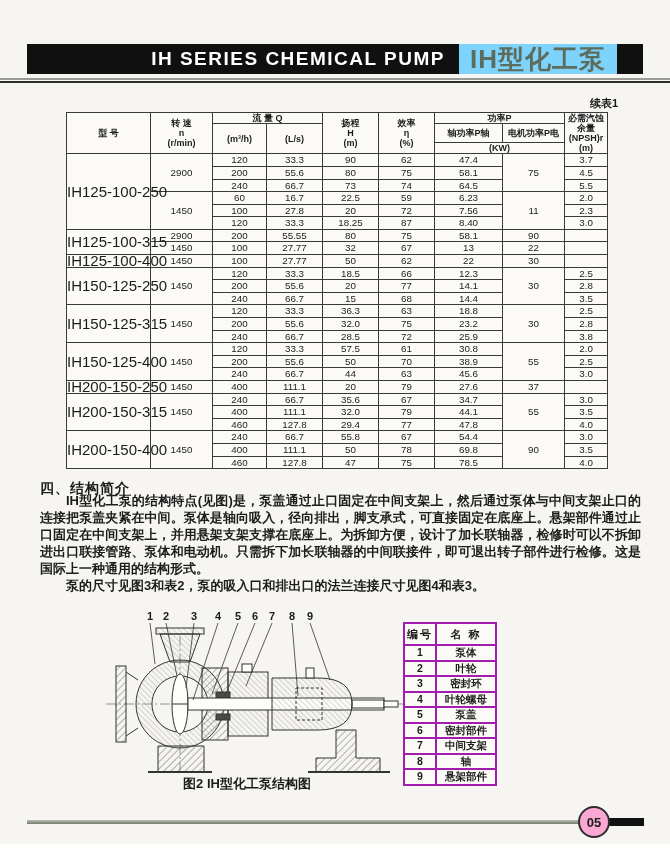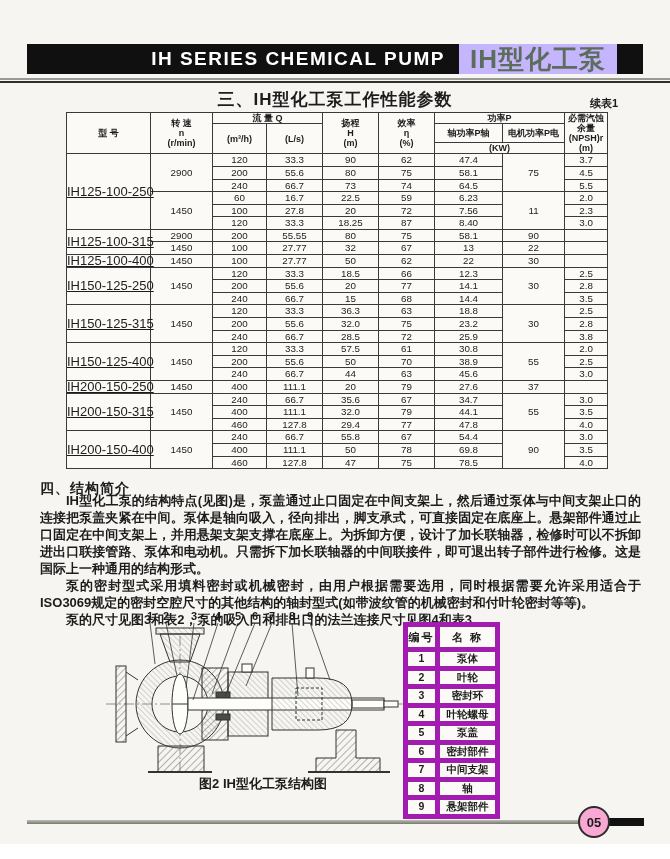--- a/index.html
+++ b/index.html
@@ -3,50 +3,50 @@
 <meta charset="utf-8">
 <style>
   html,body{margin:0;padding:0;}
   .page{position:relative;width:670px;height:844px;background:#f6f5f1;
         font-family:"Liberation Sans","DejaVu Sans",sans-serif;color:#1c1c1c;overflow:hidden;}
 
   
   .banner{position:absolute;left:27px;top:44px;width:616px;height:30px;display:flex;align-items:stretch;}
   .banner-en{flex:1;background:#101010;color:#ffffff;display:flex;align-items:center;justify-content:flex-end;
              padding-right:14px;font-weight:bold;font-size:19px;letter-spacing:1.5px;white-space:nowrap;}
-  .banner-zh{width:158px;display:flex;align-items:center;justify-content:center;background:#c4b5fd;
+  .banner-zh{width:158px;display:flex;align-items:center;justify-content:center;background:#7dd3fc;
              color:#5c6c5d;font-weight:bold;font-size:26px;letter-spacing:1px;white-space:nowrap;}
   .banner-stub{width:26px;background:#101010;}
   .rule1{position:absolute;left:0;top:78px;width:670px;height:2px;background:#9a9a94;}
   .rule2{position:absolute;left:0;top:81px;width:670px;height:2px;background:#2e2e2c;}
 
   
   .tbl-title{position:absolute;left:0;top:88px;width:670px;text-align:center;font-size:17px;font-weight:bold;letter-spacing:1px;}
   .cont-note{position:absolute;top:96px;right:52px;font-size:11px;font-weight:bold;}
   table.perf{position:absolute;left:66px;top:112px;width:541px;border-collapse:collapse;table-layout:fixed;background:#fbfaf7;}
   table.perf th,table.perf td{border:1px solid #3a3a3a;text-align:center;vertical-align:middle;padding:0;}
   table.perf th{font-size:9px;font-weight:bold;line-height:1.12;white-space:pre-line;}
   table.perf td{font-size:9.8px;height:11.6px;line-height:11.6px;white-space:nowrap;}
-  table.perf td.model{font-size:13px;text-decoration:underline;}
+  table.perf td.model{font-size:15px;}
 
   
   .sec-heading{position:absolute;left:40px;top:480px;font-size:14px;font-weight:bold;letter-spacing:1px;}
   .body-text{position:absolute;left:40px;top:492px;width:601px;font-size:13px;line-height:17px;
              font-weight:600;text-align:justify;}
   .body-text p{margin:0;text-indent:2em;}
 
   
   .figure-wrap{position:absolute;left:100px;top:608px;width:310px;height:172px;}
   .figure-wrap svg{display:block;}
-  .fig-caption{position:absolute;left:108px;top:775px;width:310px;text-align:center;font-size:13px;font-weight:bold;}
+  .fig-caption{position:absolute;left:92px;top:775px;width:310px;text-align:center;font-size:13px;font-weight:bold;}
   .callout{font-size:11px;font-weight:bold;fill:#1c1c1c;text-anchor:middle;}
 
   
   table.parts{position:absolute;left:403px;top:622px;width:92px;border-collapse:collapse;table-layout:fixed;background:#fbfaf7;}
-  table.parts th,table.parts td{border:5px solid #a21caf;text-align:center;padding:0;font-weight:bold;}
+  table.parts th,table.parts td{border:2px solid #a21caf;text-align:center;padding:0;font-weight:bold;}
   table.parts th{font-size:11px;height:20px;letter-spacing:2px;}
   table.parts td{font-size:10.5px;height:13.5px;line-height:13.5px;white-space:nowrap;}
 
   
   .footer-line{position:absolute;left:27px;top:820px;width:562px;height:4px;
                background:linear-gradient(to bottom,#bcbfb4,#747a6e);}
   .footer-bar{position:absolute;left:606px;top:818px;width:38px;height:8px;background:#111111;}
   .page-circle{position:absolute;left:578px;top:806px;width:28px;height:28px;border:2px solid #2c2c2c;border-radius:50%;
                background:#f9a8d4;display:flex;align-items:center;justify-content:center;
                font-size:13px;font-weight:bold;z-index:2;}
@@ -57,21 +57,20 @@
 <div class="page">
 
   <div class="banner">
     <div class="banner-en">IH SERIES CHEMICAL PUMP</div>
     <div class="banner-zh">IH型化工泵</div>
     <div class="banner-stub"></div>
   </div>
   <div class="rule1"></div>
   <div class="rule2"></div>
 
-  <div class="tbl-title">三、IH型化工泵工作性能参数</div>
   <div class="cont-note">续表1</div>
 
   <table class="perf">
     <colgroup>
       <col style="width:84px">
         <col style="width:62px">
         <col style="width:54px">
         <col style="width:56px">
       <col style="width:56px">
         <col style="width:56px">
@@ -338,21 +337,20 @@
           <td>75</td>
           <td>78.5</td>
           <td>4.0</td>
         </tr>
       </tbody>
   </table>
 
   <div class="sec-heading">四、结构简介</div>
   <div class="body-text">
     <p>IH型化工泵的结构特点(见图)是，泵盖通过止口固定在中间支架上，然后通过泵体与中间支架止口的连接把泵盖夹紧在中间。泵体是轴向吸入，径向排出，脚支承式，可直接固定在底座上。悬架部件通过止口固定在中间支架上，并用悬架支架支撑在底座上。为拆卸方便，设计了加长联轴器，检修时可以不拆卸进出口联接管路、泵体和电动机。只需拆下加长联轴器的中间联接件，即可退出转子部件进行检修。这是国际上一种通用的结构形式。</p>
-    <p>泵的密封型式采用填料密封或机械密封，由用户根据需要选用，同时根据需要允许采用适合于ISO3069规定的密封空腔尺寸的其他结构的轴封型式(如带波纹管的机械密封和付叶轮密封等等)。</p>
     <p>泵的尺寸见图3和表2，泵的吸入口和排出口的法兰连接尺寸见图4和表3。</p>
   </div>
 
   <div class="figure-wrap">
     <svg width="310" height="172" viewBox="0 0 310 172">
       <defs>
         <pattern id="h1" width="5" height="5" patternUnits="userSpaceOnUse" patternTransform="rotate(45)">
           <line x1="0" y1="0" x2="0" y2="5" stroke="#6d6d68" stroke-width="1"></line>
         </pattern>
         <pattern id="h2" width="4" height="4" patternUnits="userSpaceOnUse" patternTransform="rotate(-45)">

